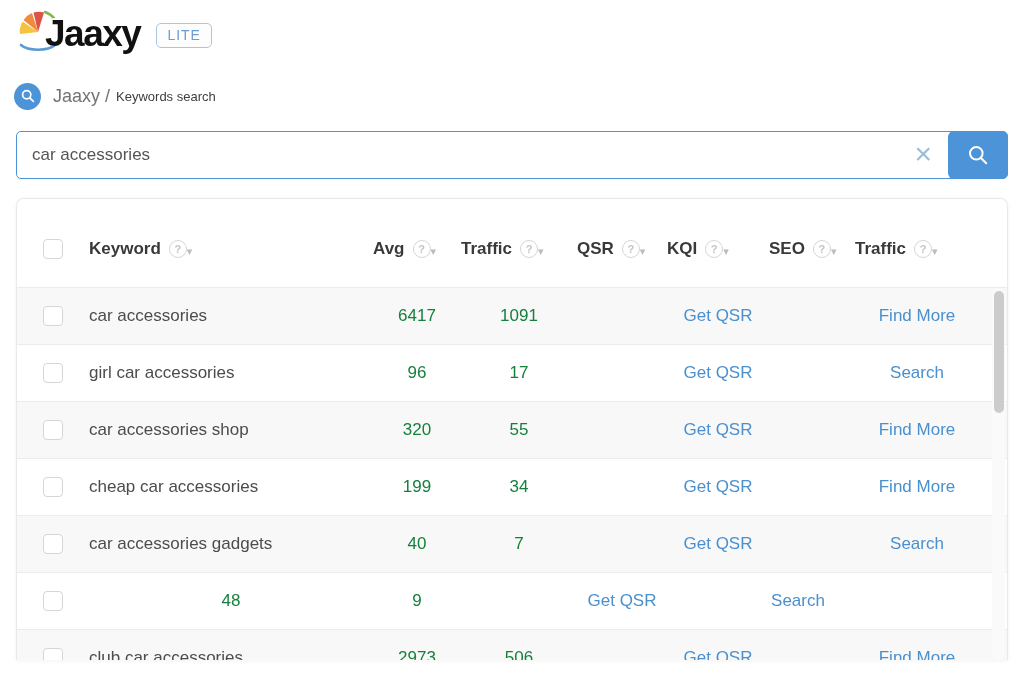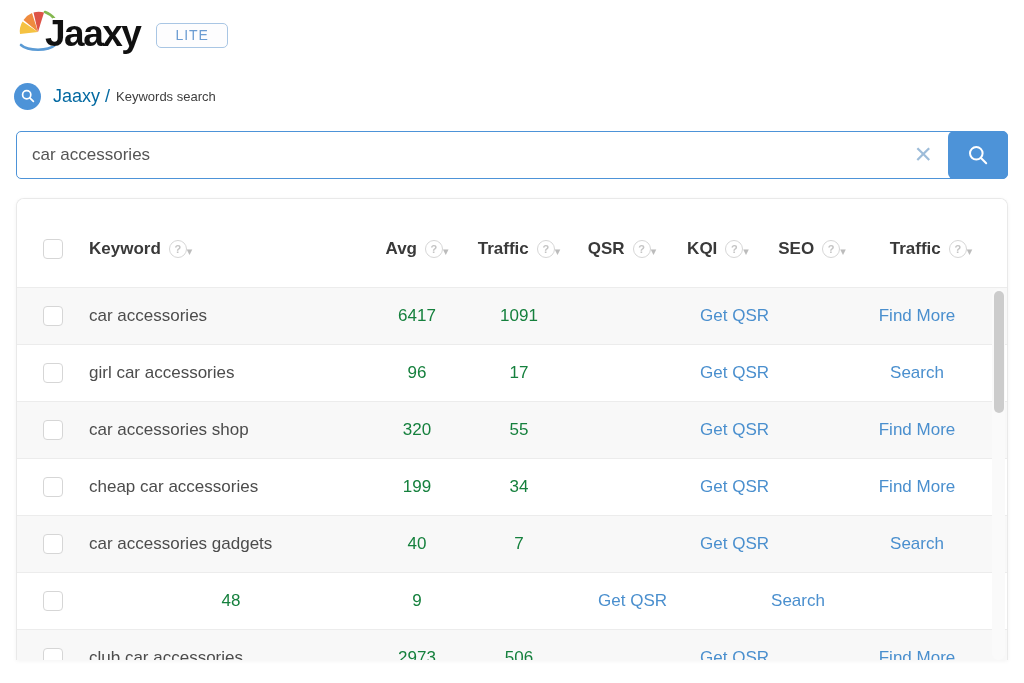--- a/index.html
+++ b/index.html
@@ -7,65 +7,65 @@
   body { font-family:"Liberation Sans", sans-serif; color:#4a4a4a; }
   .page { position:relative; width:1024px; height:683px; overflow:hidden; background:#fff; }
 
   
   .topbar { padding:5px 0 0 13px; height:58px; display:flex; align-items:flex-start; }
   .logo { display:flex; align-items:center; }
   .logo-icon { width:50px; height:52px; }
   .logo-text { font-size:37px; font-weight:700; color:#111; letter-spacing:-1.5px; margin-left:-18px;
                text-shadow:-2px 0 0 #fff, 0 -2px 0 #fff; line-height:1; padding-top:4px; }
   .lite-badge { margin-left:16px; margin-top:8px; font-size:14px; letter-spacing:1px; color:#6b9cd2;
-                border:1px solid #a9c6e4; border-radius:5px; padding:3px 18px 4px; background:#fdfdfe; }
+                border:1px solid #a9c6e4; border-radius:5px; padding:3px 10px 4px; background:#fdfdfe; }
 
   
   .breadcrumb { margin:24px 0 0 14px; display:flex; align-items:center; height:28px; }
   .crumb-circle { width:27px; height:27px; border-radius:50%; background:#4d93d8; display:flex;
                   align-items:center; justify-content:center; flex:0 0 auto; }
-  .crumb-app { margin-left:12px; font-size:18px; color:#0369a1; }
+  .crumb-app { margin-left:12px; font-size:18px; color:#737373; }
   .crumb-page { margin-left:6px; font-size:13px; color:#3e3e3e; }
 
   
   .searchbar { position:relative; margin:21px 16px 0 16px; height:48px; }
   .search-input { width:100%; height:100%; border:1.5px solid #4d93d8; border-radius:5px;
                   font-family:"Liberation Sans", sans-serif; font-size:17px; color:#555;
                   padding:0 130px 0 15px; outline:none; background:#fff; }
   .clear-icon { position:absolute; right:76px; top:50%; transform:translateY(-53%);
                 font-size:30px; font-weight:300; color:#9dbcd9; cursor:pointer; line-height:1; }
   .search-btn { position:absolute; right:0; top:0; width:60px; height:48px; background:#4d93d8;
                 border:none; border-radius:6px; cursor:pointer; display:flex; align-items:center;
                 justify-content:center; }
 
   
   .results { position:relative; margin:19px 16px 0 16px; height:462px; background:#fff;
              border:1px solid #e9e9e9; border-bottom:none; border-radius:8px 8px 0 0;
              box-shadow:0 1px 4px rgba(0,0,0,0.05); overflow:hidden; }
   .grid { display:grid; grid-template-columns:72px 284px 88px 116px 90px 102px 86px 1fr; }
   .thead { height:88px; padding-top:12px; align-items:center; background:#fff; }
-  .hcell { display:flex; justify-content:center; align-items:center; }
+  .hcell { display:flex; align-items:center; }
   .hcell.left { justify-content:flex-start; }
   .hcol { display:inline-flex; align-items:center; }
   .hgroup { display:flex; align-items:center; gap:8px; font-size:17px; font-weight:700; color:#393939; }
   .help { width:18px; height:18px; border:1px solid #d6d6d6; border-radius:50%; color:#c4c4c4;
           font-size:11px; font-weight:700; display:inline-flex; align-items:center;
           justify-content:center; background:#fff; }
   .chev { color:#bcbcbc; font-size:11px; line-height:1; margin-top:4px; }
   .cb { appearance:none; -webkit-appearance:none; width:20px; height:20px; border:1px solid #d6d6d6;
         border-radius:4px; background:#fff; margin-left:26px; cursor:pointer; }
   .cbcell { display:flex; align-items:center; }
 
   .tbody { }
   .row { height:57px; border-top:1px solid #ececec; align-items:center; font-size:17px; color:#4c4c4c; }
   .row:nth-child(odd) { background:#f8f8f8; }
   .cell { display:flex; align-items:center; }
   .cell.kw { font-size:17px; }
   .cell.num { justify-content:center; color:#15803d; }
-  .cell.ctr { justify-content:flex-end; }
+  .cell.ctr { justify-content:center; }
   .cell.dom { justify-content:center; padding-right:28px; }
   .tlink { color:#4a8fce; text-decoration:none; font-size:17px; cursor:pointer; }
 
   
   .sb-track { position:absolute; top:90px; right:2px; bottom:0; width:13px; background:#fafafa;
               border-radius:7px; }
   .sb-thumb { position:absolute; top:2px; left:1.5px; width:10px; height:122px; background:#ccc;
               border-radius:5px; cursor:grab; }
 </style>
 </head>

